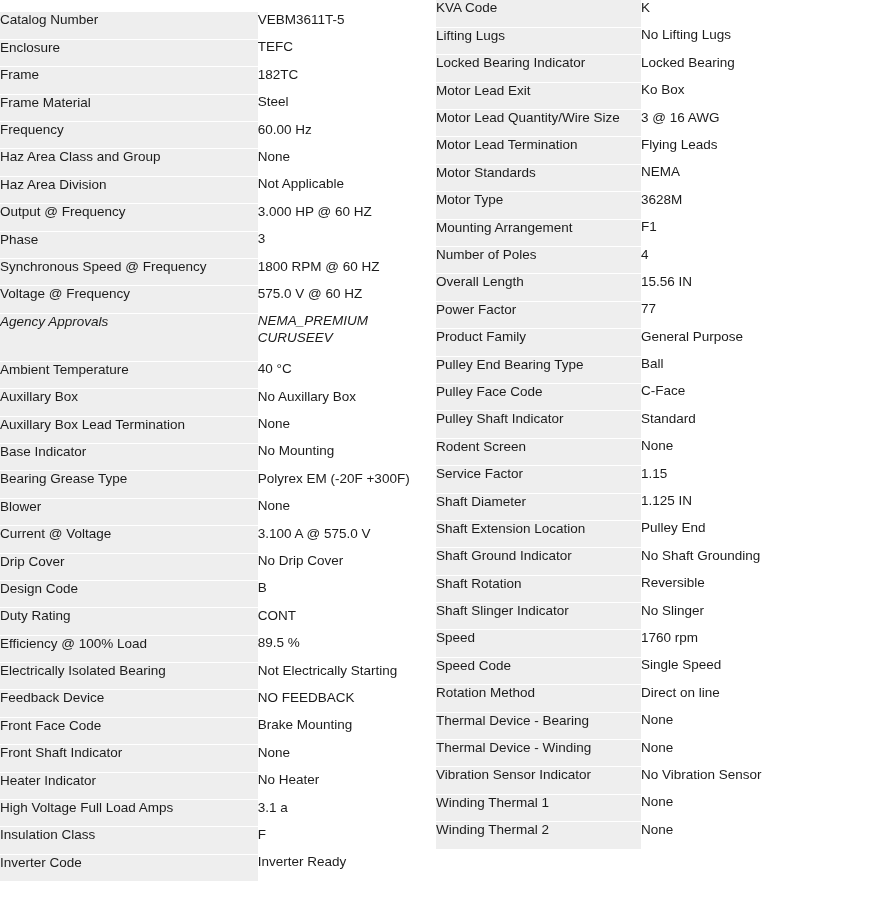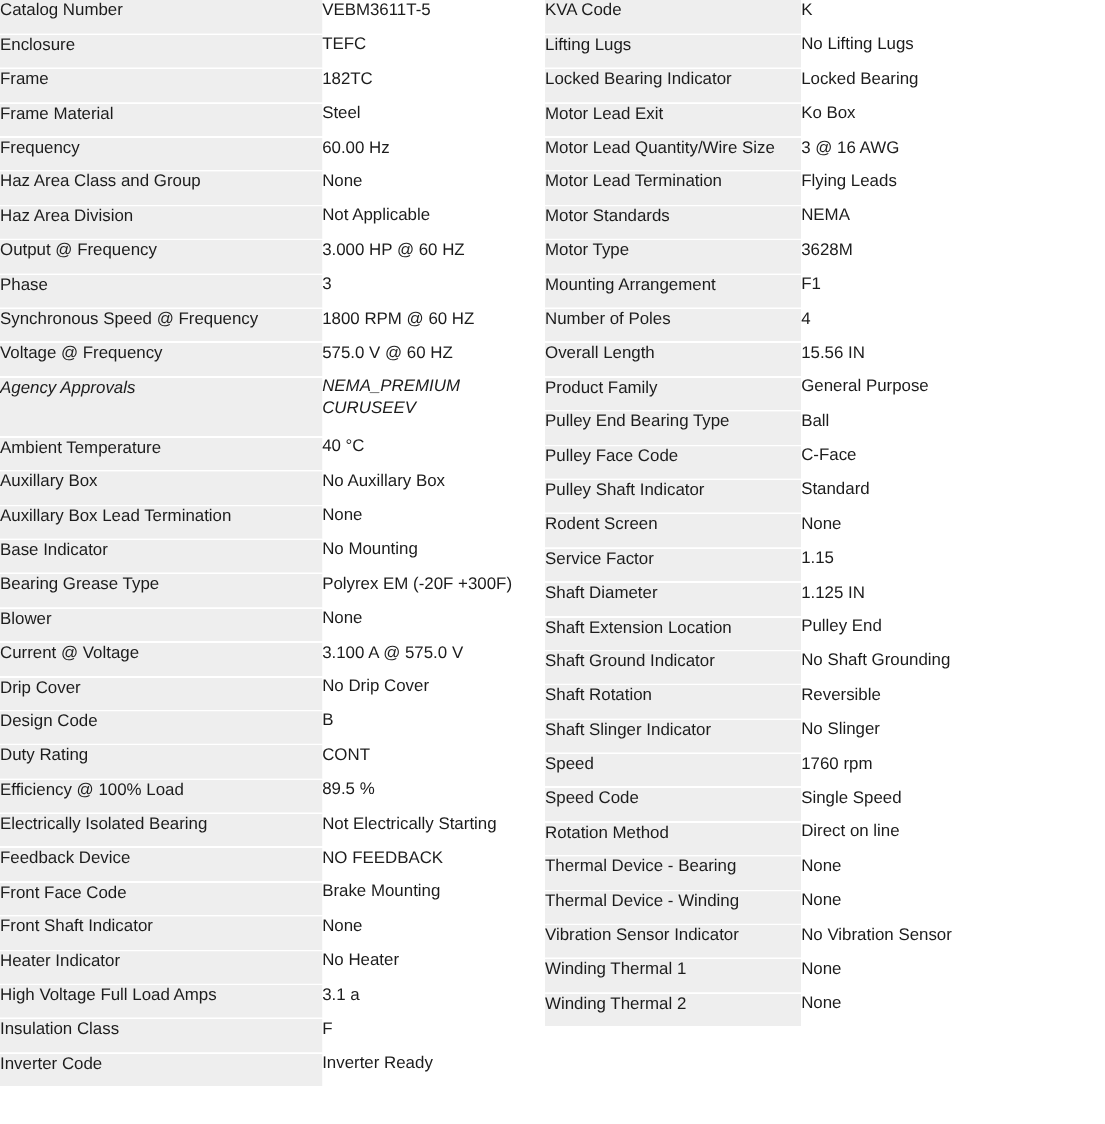--- a/index.html
+++ b/index.html
@@ -17,20 +17,21 @@
   }
   .spec-table {
     position: absolute;
     top: 0;
     border-collapse: collapse;
     table-layout: fixed;
   }
   #table-left {
     left: 0;
     width: 436px;
+    margin-top: 12px;
   }
   #table-right {
     left: 436px;
     width: 448px;
   }
   .spec-table td {
     padding: 0;
     vertical-align: top;
     font-size: 13.5px;
     line-height: 1.25;
@@ -234,20 +235,24 @@
       </tr>
       <tr class="row">
         <td class="cell-label">Number of Poles</td>
         <td class="cell-value">4</td>
       </tr>
       <tr class="row">
         <td class="cell-label">Overall Length</td>
         <td class="cell-value">15.56 IN</td>
       </tr>
       <tr class="row">
+        <td class="cell-label">Power Factor</td>
+        <td class="cell-value">77</td>
+      </tr>
+      <tr class="row">
         <td class="cell-label">Product Family</td>
         <td class="cell-value">General Purpose</td>
       </tr>
       <tr class="row">
         <td class="cell-label">Pulley End Bearing Type</td>
         <td class="cell-value">Ball</td>
       </tr>
       <tr class="row">
         <td class="cell-label">Pulley Face Code</td>
         <td class="cell-value">C-Face</td>

